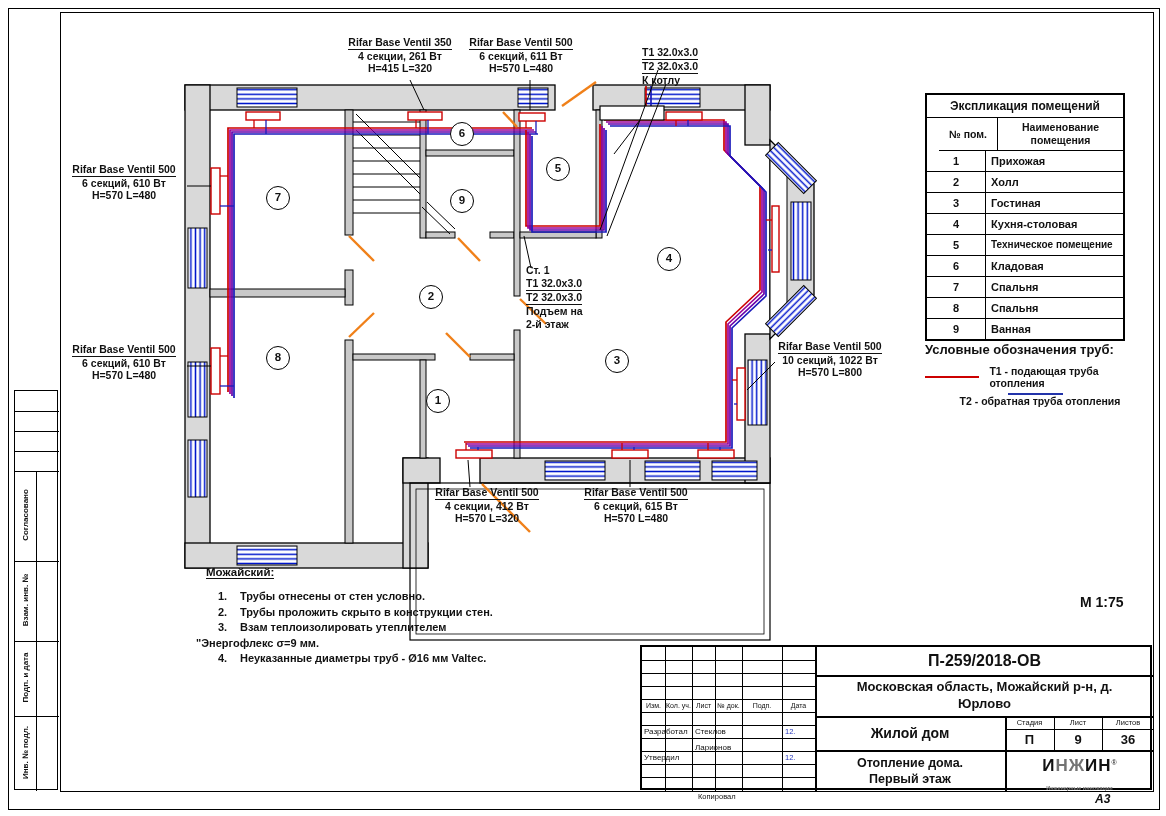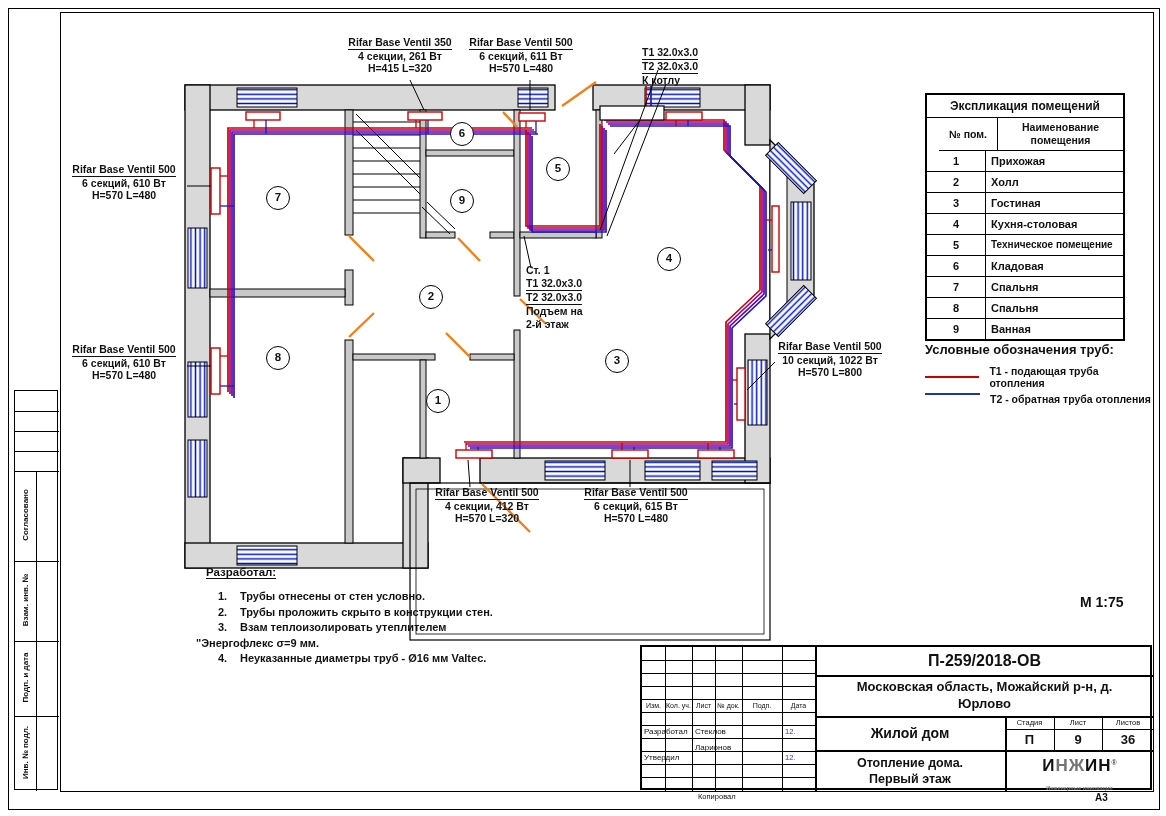--- a/index.html
+++ b/index.html
@@ -274,21 +274,21 @@
       <span class="u">Т1 32.0х3.0</span><br>
       <span class="u">Т2 32.0х3.0</span><br>
       <span>Подъем на</span><br>
       <span>2-й этаж</span>
     </div>
 
     <div class="abs b" style="left:1080px;top:594px;font-size:14px;">М 1:75</div>
 
     <div class="abs" style="left:200px;top:566px;width:350px;">
       <div class="b" style="font-size:11.5px;margin-left:6px;margin-bottom:10px;">
-        <span class="u">Разработал:</span>
+        <span class="u">Можайский:</span>
       </div>
       <div class="note-row">
         <span class="note-n">1.</span>
           <span>Трубы отнесены от стен условно.</span>
       </div>
       <div class="note-row">
         <span class="note-n">2.</span>
           <span>Трубы проложить скрыто в конструкции стен.</span>
       </div>
       <div class="note-row">
@@ -350,21 +350,21 @@
         </div>
     </div>
   </div>
 
   <div class="abs" style="left:925px;top:342px;width:230px;z-index:5;">
     <div class="b" style="font-size:13px;">Условные обозначения  труб:</div>
     <div style="display:flex;align-items:center;margin-top:8px;">
       <div style="width:55px;height:2px;background:#cc0000;margin-right:10px;"></div>
       <span class="b" style="font-size:10.5px;">Т1 - подающая труба отопления</span>
     </div>
-    <div style="display:flex;margin-top:4px;">
+    <div style="display:flex;align-items:center;margin-top:4px;flex-direction:column;">
       <div style="width:55px;height:2px;background:#2233aa;margin-right:10px;"></div>
       <span class="b" style="font-size:10.5px;">Т2 - обратная труба отопления</span>
     </div>
   </div>
 
   <div class="abs" style="left:14px;top:390px;width:44px;height:400px;border:1.5px solid #000;box-sizing:border-box;z-index:5;">
     <div class="hl" style="left:0;top:20px;width:44px;"></div>
     <div class="hl" style="left:0;top:40px;width:44px;"></div>
     <div class="hl" style="left:0;top:60px;width:44px;"></div>
     <div class="hl" style="left:0;top:80px;width:44px;"></div>
@@ -434,15 +434,15 @@
       <span>Отопление дома.</span><br>
       <span>Первый этаж</span>
     </div>
     <div class="tb-cell ctr" style="left:363px;top:103px;width:149px;height:42px;padding-top:6px;box-sizing:border-box;">
       <span class="b" style="font-size:17px;letter-spacing:1px;"><span>И</span><span class="green">НЖ</span><span>ИН</span></span><sup style="font-size:7px;">®</sup><br>
       <span class="green" style="font-size:5.5px;font-weight:bold;">Инженерные инновации</span>
     </div>
   </div>
 
   <div class="abs" style="left:698px;top:792px;font-size:7.5px;z-index:5;">Копировал</div>
-  <div class="abs b" style="left:1095px;top:792px;font-size:10px;z-index:5;">А3</div>
+  <div class="abs b" style="left:1095px;top:792px;font-size:12px;z-index:5;font-style:italic;">А3</div>
 
 </div>
 
 </body></html>

